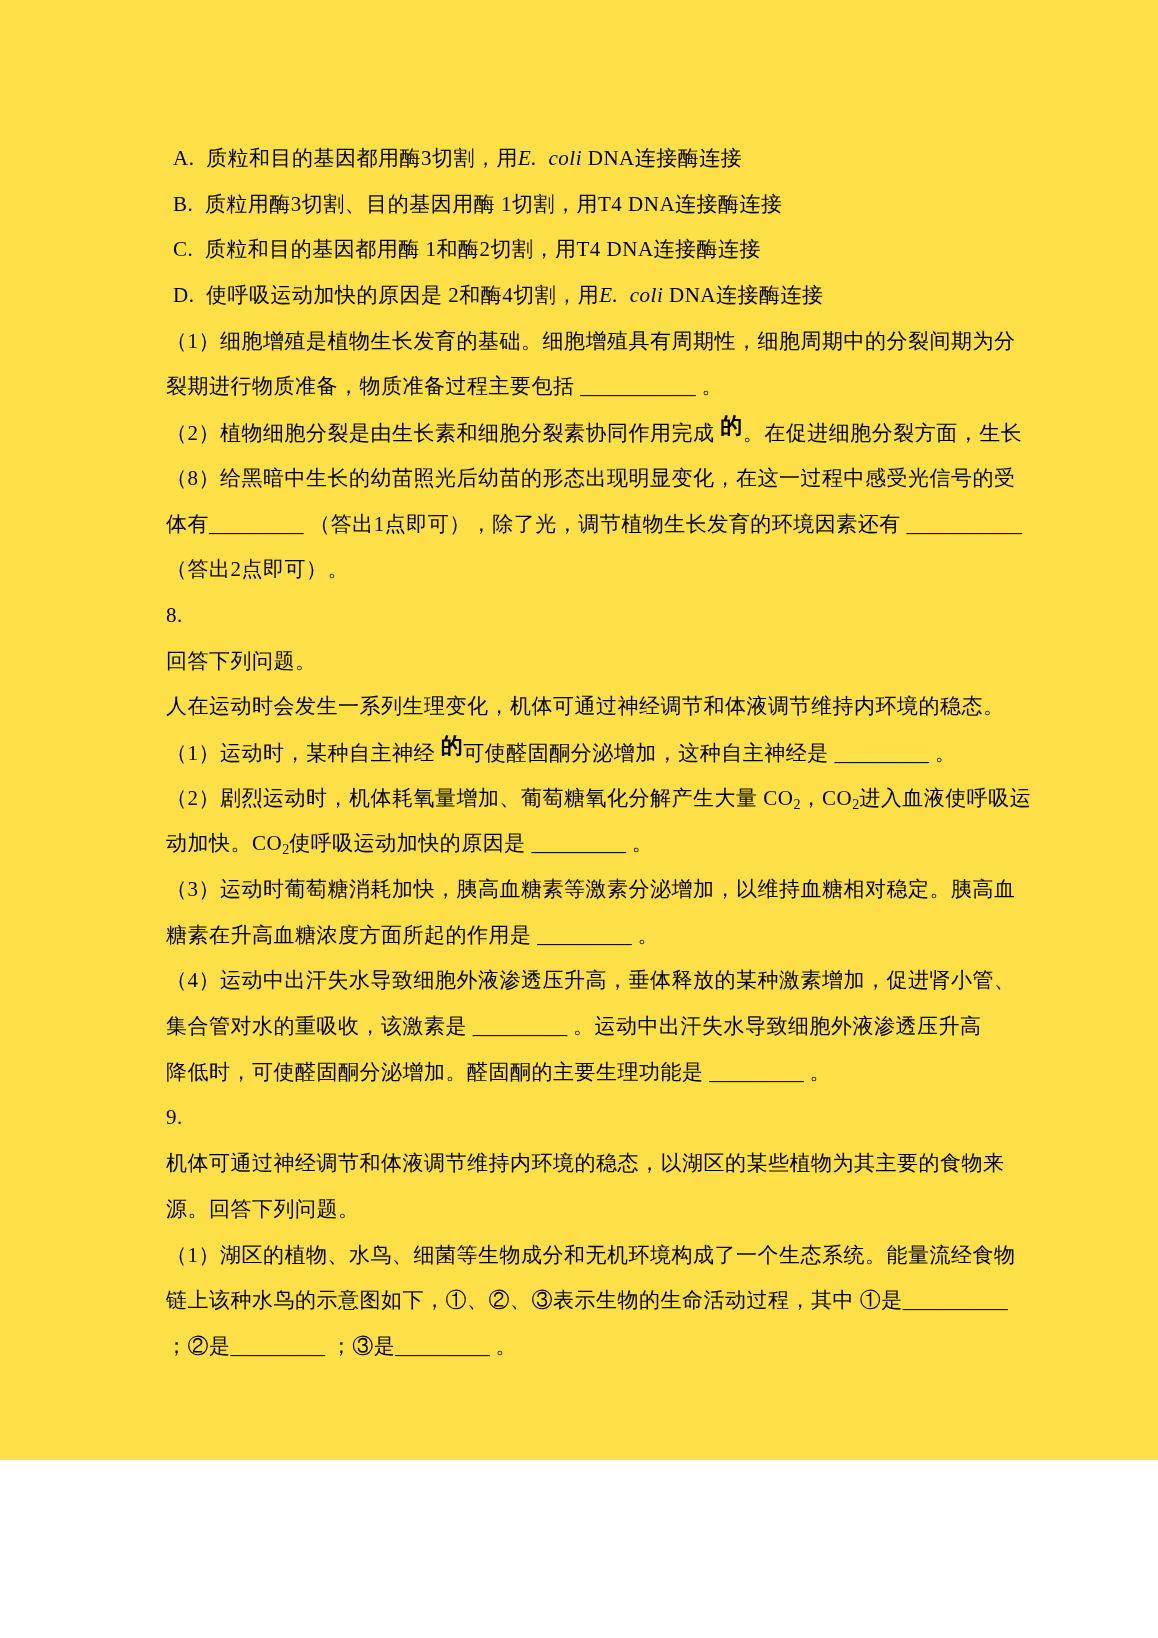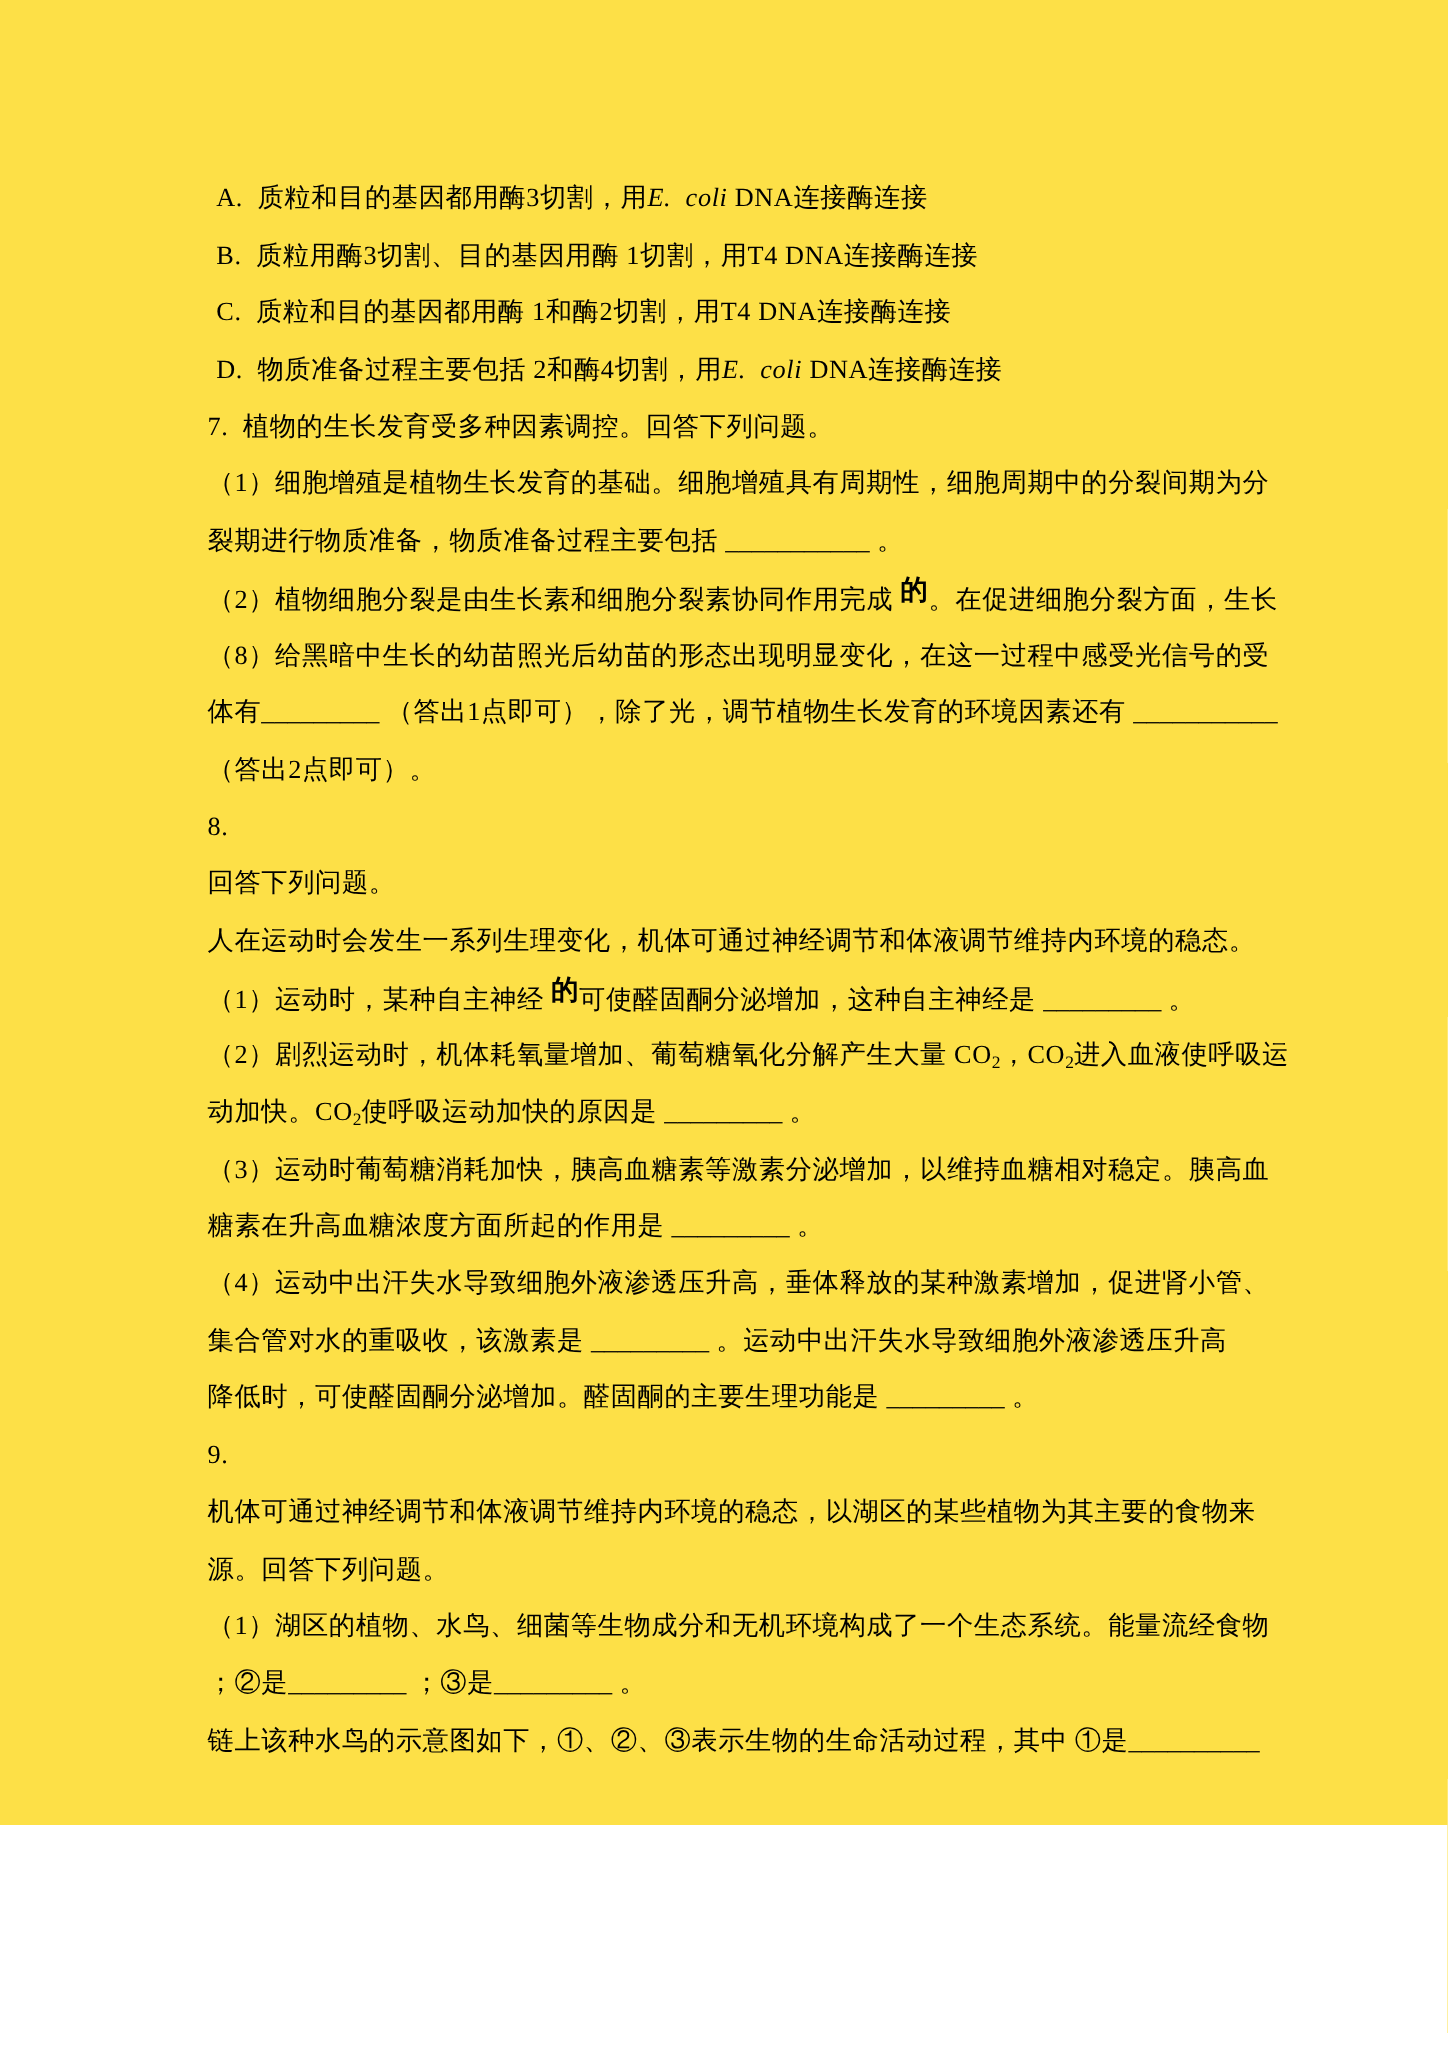--- a/index.html
+++ b/index.html
@@ -46,22 +46,21 @@
   .s-blank { letter-spacing: 0; }
 </style>
 </head>
 <body>
 
 <div class="page">
   <div class="doc">
       <div class="line option"><span>A.  质粒和目的基因都用酶3切割，用</span><span class="s-italic">E.  coli</span><span> DNA连接酶连接</span></div>
       <div class="line option"><span>B.  质粒用酶3切割、目的基因用酶 1切割，用T4 DNA连接酶连接</span></div>
       <div class="line option"><span>C.  质粒和目的基因都用酶 1和酶2切割，用T4 DNA连接酶连接</span></div>
-      <div class="line option"><span>D.  物质准备过程主要包括 2和酶4切割，用</span><span class="s-italic">E.  coli</span><span> DNA连接酶连接</span></div>
-      <div class="line"><span>7.  植物的生长发育受多种因素调控。回答下列问题。</span></div>
+      <div class="line option"><span>D.  使呼吸运动加快的原因是 2和酶4切割，用</span><span class="s-italic">E.  coli</span><span> DNA连接酶连接</span></div>
       <div class="line"><span>（1）细胞增殖是植物生长发育的基础。细胞增殖具有周期性，细胞周期中的分裂间期为分</span></div>
       <div class="line"><span>裂期进行物质准备，物质准备过程主要包括 </span><span class="s-blank">___________</span><span> 。</span></div>
       <div class="line"><span>（2）植物细胞分裂是由生长素和细胞分裂素协同作用完成 </span><span class="s-boldsup">的</span><span>。在促进细胞分裂方面，生长</span></div>
       <div class="line"><span>（8）给黑暗中生长的幼苗照光后幼苗的形态出现明显变化，在这一过程中感受光信号的受</span></div>
       <div class="line"><span>体有</span><span class="s-blank">_________</span><span> （答出1点即可），除了光，调节植物生长发育的环境因素还有 </span><span class="s-blank">___________</span></div>
       <div class="line"><span>（答出2点即可）。</span></div>
       <div class="line"><span>8.</span></div>
       <div class="line"><span>回答下列问题。</span></div>
       <div class="line"><span>人在运动时会发生一系列生理变化，机体可通过神经调节和体液调节维持内环境的稳态。</span></div>
       <div class="line"><span>（1）运动时，某种自主神经 </span><span class="s-boldsup">的</span><span>可使醛固酮分泌增加，这种自主神经是 </span><span class="s-blank">_________</span><span> 。</span></div>
@@ -69,16 +68,16 @@
       <div class="line"><span>动加快。CO</span><span class="s-sub">2</span><span>使呼吸运动加快的原因是 </span><span class="s-blank">_________</span><span> 。</span></div>
       <div class="line"><span>（3）运动时葡萄糖消耗加快，胰高血糖素等激素分泌增加，以维持血糖相对稳定。胰高血</span></div>
       <div class="line"><span>糖素在升高血糖浓度方面所起的作用是 </span><span class="s-blank">_________</span><span> 。</span></div>
       <div class="line"><span>（4）运动中出汗失水导致细胞外液渗透压升高，垂体释放的某种激素增加，促进肾小管、</span></div>
       <div class="line"><span>集合管对水的重吸收，该激素是 </span><span class="s-blank">_________</span><span> 。运动中出汗失水导致细胞外液渗透压升高</span></div>
       <div class="line"><span>降低时，可使醛固酮分泌增加。醛固酮的主要生理功能是 </span><span class="s-blank">_________</span><span> 。</span></div>
       <div class="line"><span>9.</span></div>
       <div class="line"><span>机体可通过神经调节和体液调节维持内环境的稳态，以湖区的某些植物为其主要的食物来</span></div>
       <div class="line"><span>源。回答下列问题。</span></div>
       <div class="line"><span>（1）湖区的植物、水鸟、细菌等生物成分和无机环境构成了一个生态系统。能量流经食物</span></div>
+      <div class="line"><span>链上该种水鸟的示意图如下，①、②、③表示生物的生命活动过程，其中 ①是</span><span class="s-blank">__________</span></div>
       <div class="line"><span>；②是</span><span class="s-blank">_________</span><span> ；③是</span><span class="s-blank">_________</span><span> 。</span></div>
-      <div class="line"><span>链上该种水鸟的示意图如下，①、②、③表示生物的生命活动过程，其中 ①是</span><span class="s-blank">__________</span></div>
     </div>
 </div>
 
 </body></html>

